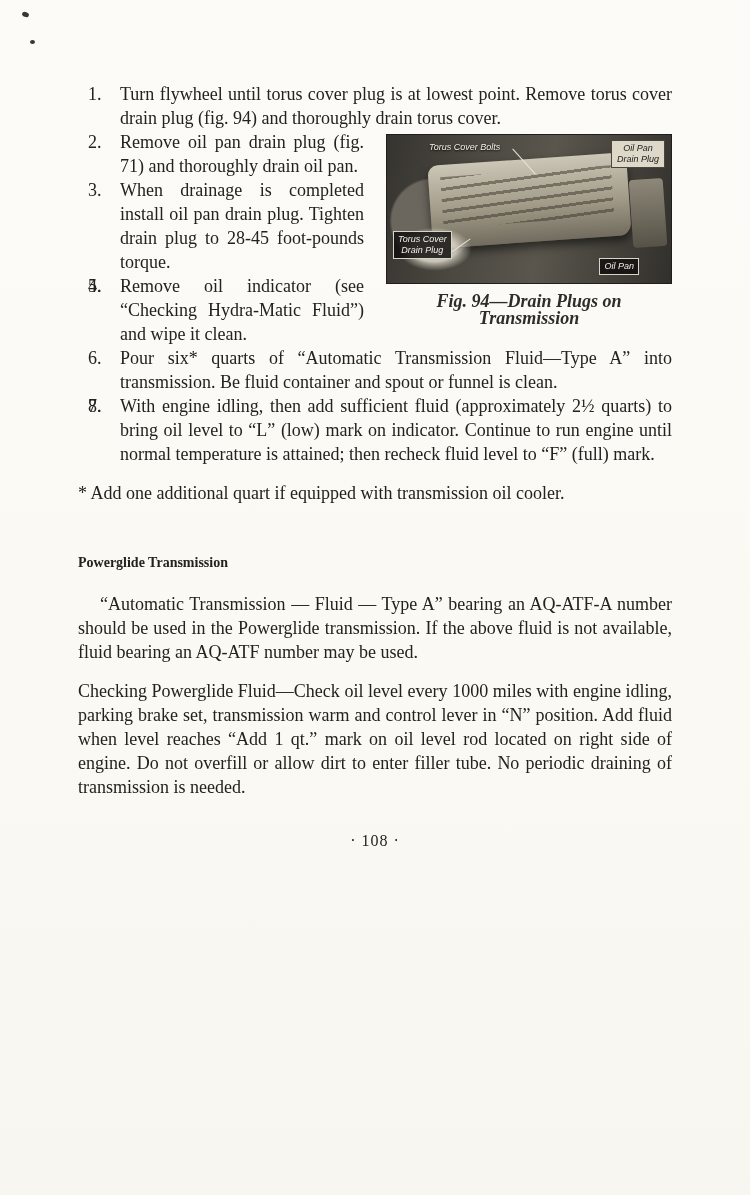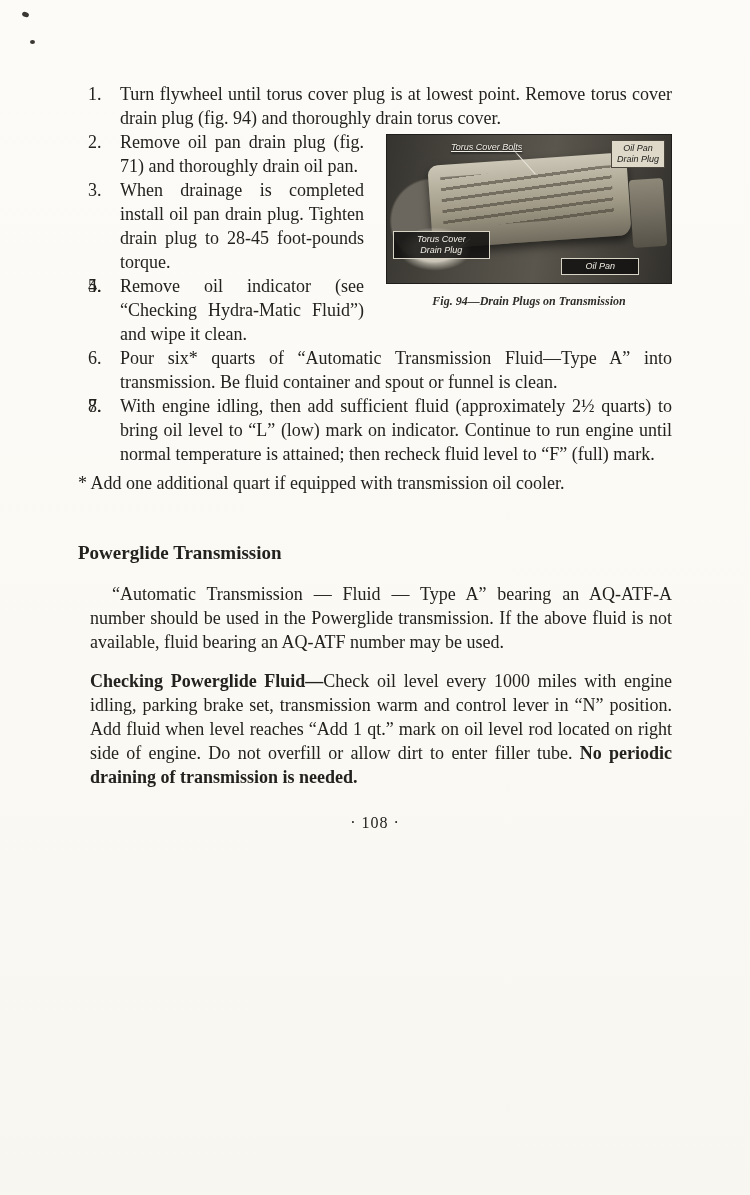--- a/index.html
+++ b/index.html
@@ -72,64 +72,64 @@
     font-size: 9px;
     line-height: 11px;
     font-style: italic;
     white-space: pre-line;
     text-align: center;
   }
   .lbl-dark {
     background: rgba(18,17,15,.85);
     color: #f0ede4;
     border: 1px solid #d8d4c6;
-    padding: 2px 23px;
+    padding: 2px 4px;
   }
   .lbl-light {
     background: #ddd8c8;
     color: #1d1c1a;
     border: 1px solid #4a463e;
     padding: 2px 5px;
   }
   .lbl-plain { color: #f2efe6; text-shadow: 0 1px 2px #000; }
-  .lbl-bolts { left: 64px; top: 7px; text-decoration: underline; }
+  .lbl-bolts { left: 42px; top: 7px; }
   .lbl-oilpan-drain { right: 6px; top: 5px; }
   .lbl-torus-drain { left: 6px; bottom: 24px; }
   .lbl-oilpan { right: 32px; bottom: 8px; }
 
   .caption {
     margin-top: 9px;
     text-align: center;
     font-weight: bold;
     font-style: italic;
-    font-size: 12px;
+    font-size: 18px;
     line-height: 17px;
     color: #2e2d29;
   }
 
   .footnote {
-    margin-top: 5px;
+    margin-top: 15px;
     padding-left: 15px;
     text-indent: -15px;
     text-align: justify;
   }
 
   .section-heading {
     clear: both;
     font-weight: bold;
-    font-size: 19px;
+    font-size: 14px;
     margin: 46px 0 17px 0;
   }
-  .para { text-align: justify; margin: 0 0 15px 12px; }
+  .para { text-align: justify; margin: 0 0 15px 0; }
   .para.indent { text-indent: 22px; }
-  .bold { font-weight: bold; }
+  .bold { font-weight: normal; }
 
   .page-number {
     text-align: center;
-    margin-top: 22px;
+    margin-top: 30px;
     font-size: 16px;
     letter-spacing: 1px;
   }
 </style>
 </head>
 <body>
 
 <div class="page">
 
   <div class="speck s1"></div>

